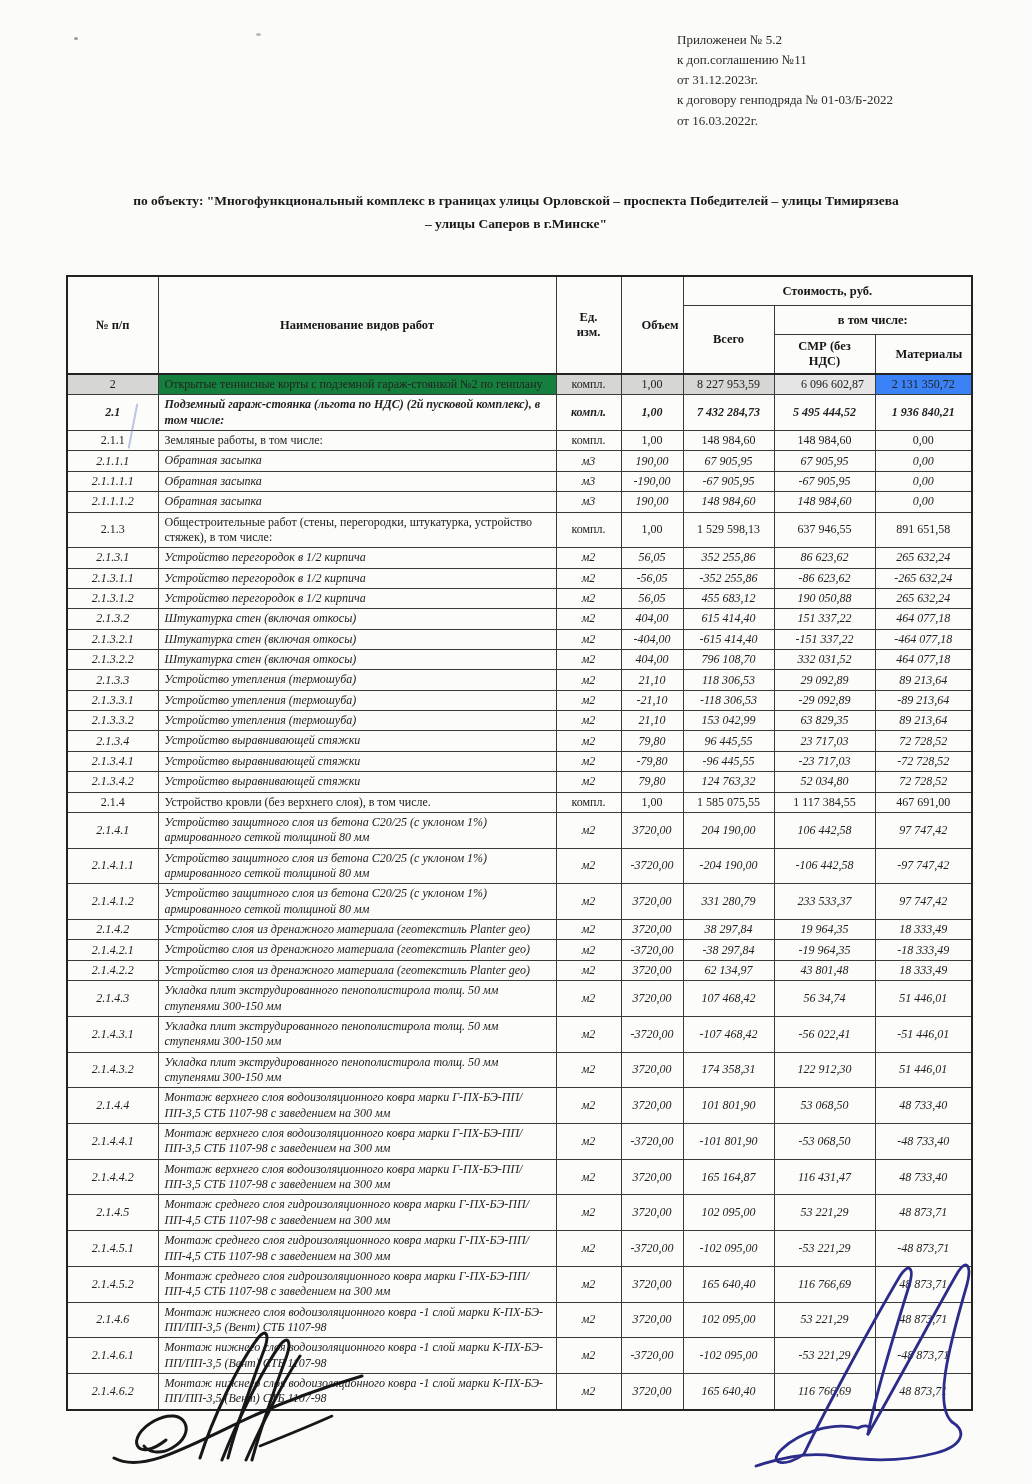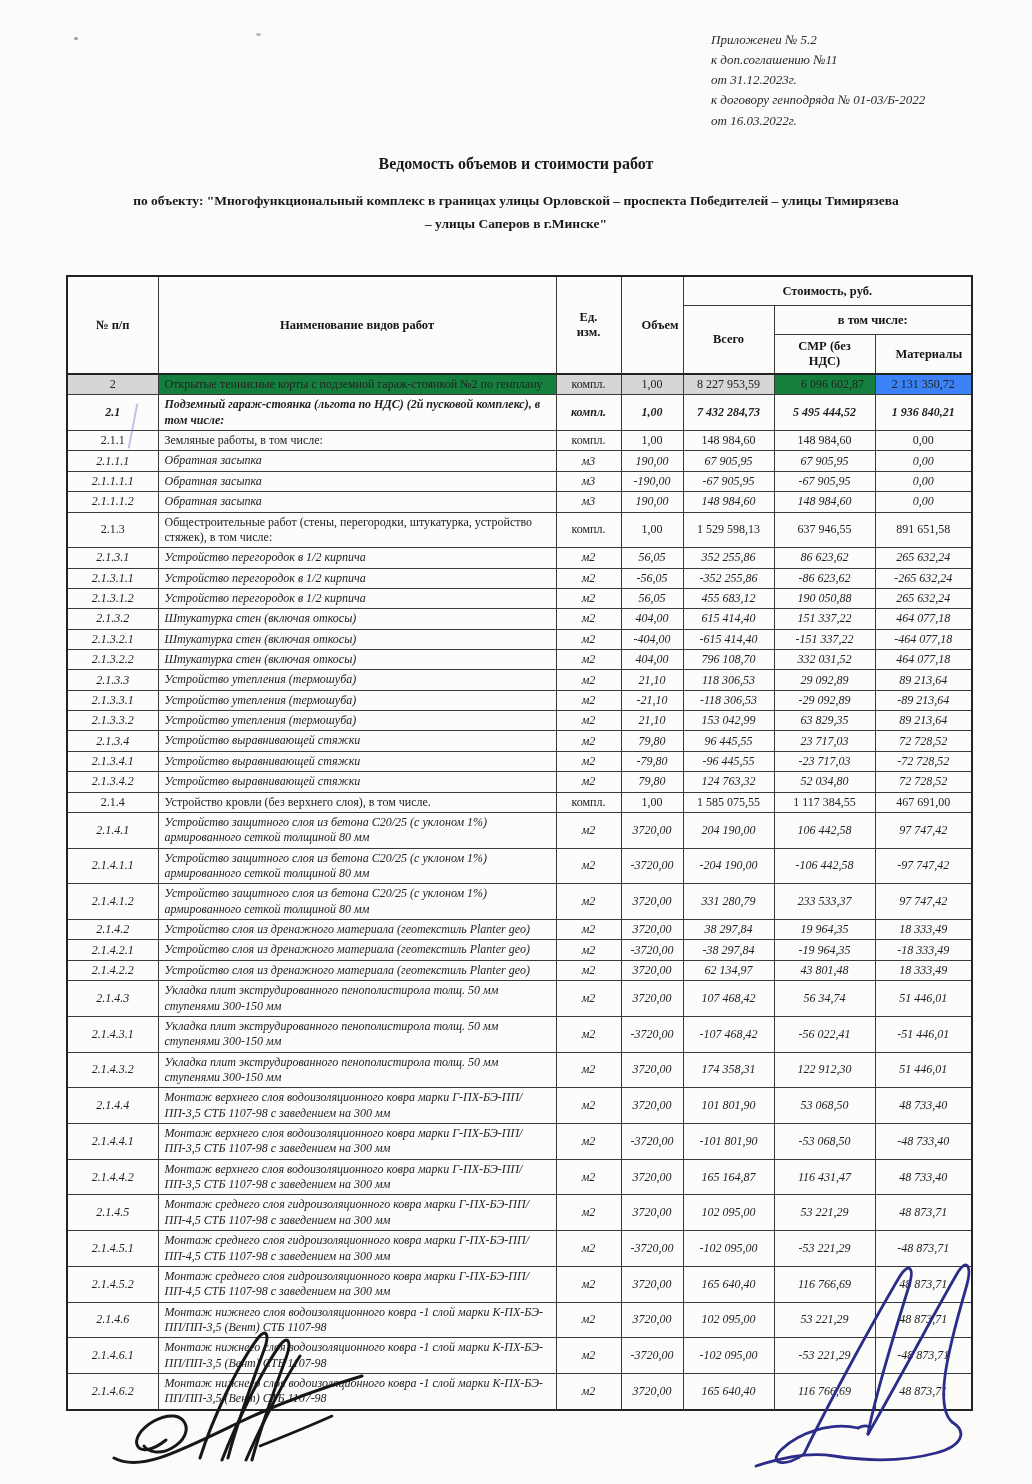--- a/index.html
+++ b/index.html
@@ -8,22 +8,22 @@
     position:relative;
     width:1032px;height:1484px;
     margin:0 auto;
     background:#fbfbfa;
     font-family:"Liberation Serif", serif;
     color:#1e1e1e;
     overflow:hidden;
   }
   
   .doc-header{
-    position:absolute;left:711px;top:30px;
-    font-size:13px;line-height:1.55;color:#2a2a2a;font-style:italic;
+    position:absolute;left:677px;top:30px;
+    font-size:13px;line-height:1.55;color:#2a2a2a;
   }
   
   .title{
     position:absolute;top:155px;left:0;width:100%;
     text-align:center;font-weight:bold;font-size:16px;color:#191919;
   }
   .object-lines{
     position:absolute;top:190px;left:36px;width:960px;
     text-align:center;font-weight:bold;font-size:13.5px;line-height:1.7;color:#191919;
   }
@@ -82,21 +82,20 @@
   <div class="speck speck2"></div>
 
   <div class="doc-header">
     <div>Приложенеи № 5.2</div>
     <div>к доп.соглашению №11</div>
     <div>от 31.12.2023г.</div>
     <div>к договору генподряда № 01-03/Б-2022</div>
     <div>от 16.03.2022г.</div>
   </div>
 
-  <div class="title">Ведомость объемов и стоимости работ</div>
 
   <div class="object-lines">
     <div>по объекту: "Многофункциональный комплекс в границах улицы  Орловской – проспекта Победителей – улицы Тимирязева</div>
     <div>– улицы Саперов в г.Минске"</div>
   </div>
 
 
   <table class="work-table">
     <colgroup>
       <col style="width:91px">
@@ -124,21 +123,21 @@
         <th>Материалы</th>
       </tr>
     </thead>
     <tbody>
         <tr class="r shaded">
           <td style="background: rgb(214, 214, 212);">2</td>
           <td class="name" style="background: #15803d;">Открытые теннисные корты с подземной гараж-стоянкой №2 по генплану</td>
           <td style="background: rgb(214, 214, 212);">компл.</td>
           <td style="background: rgb(214, 214, 212);">1,00</td>
           <td style="background: rgb(214, 214, 212);">8 227 953,59</td>
-          <td style="background: #15803d; padding-left: 20px;">6 096 602,87</td>
+          <td style="background: #e5e5e5; padding-left: 20px;">6 096 602,87</td>
           <td style="background: #3b82f6;">2 131 350,72</td>
         </tr>
         <tr class="bi">
           <td>2.1</td>
           <td class="name">Подземный гараж-стоянка (льгота по НДС) (2й пусковой комплекс), в том числе:</td>
           <td>компл.</td>
           <td>1,00</td>
           <td>7 432 284,73</td>
           <td>5 495 444,52</td>
           <td>1 936 840,21</td>

